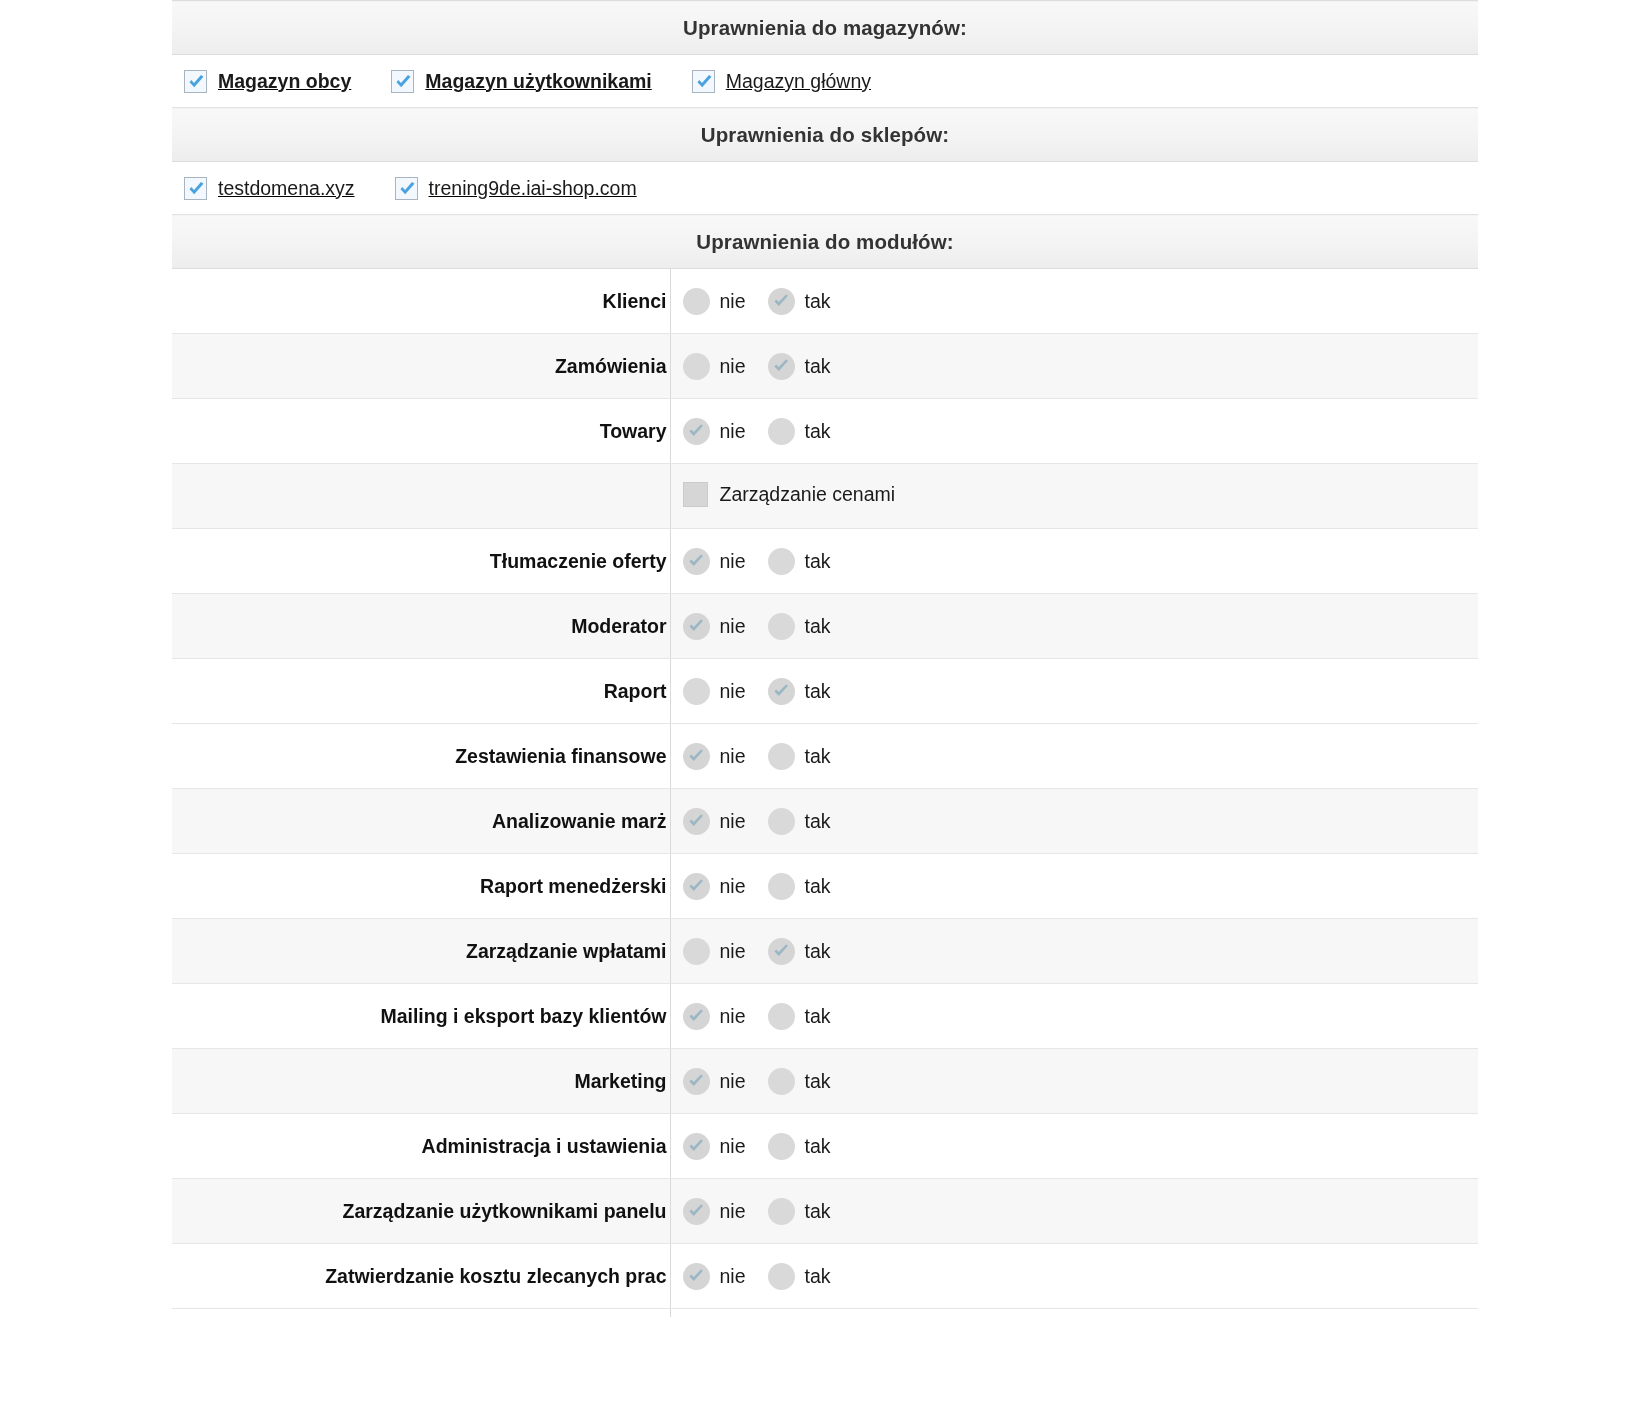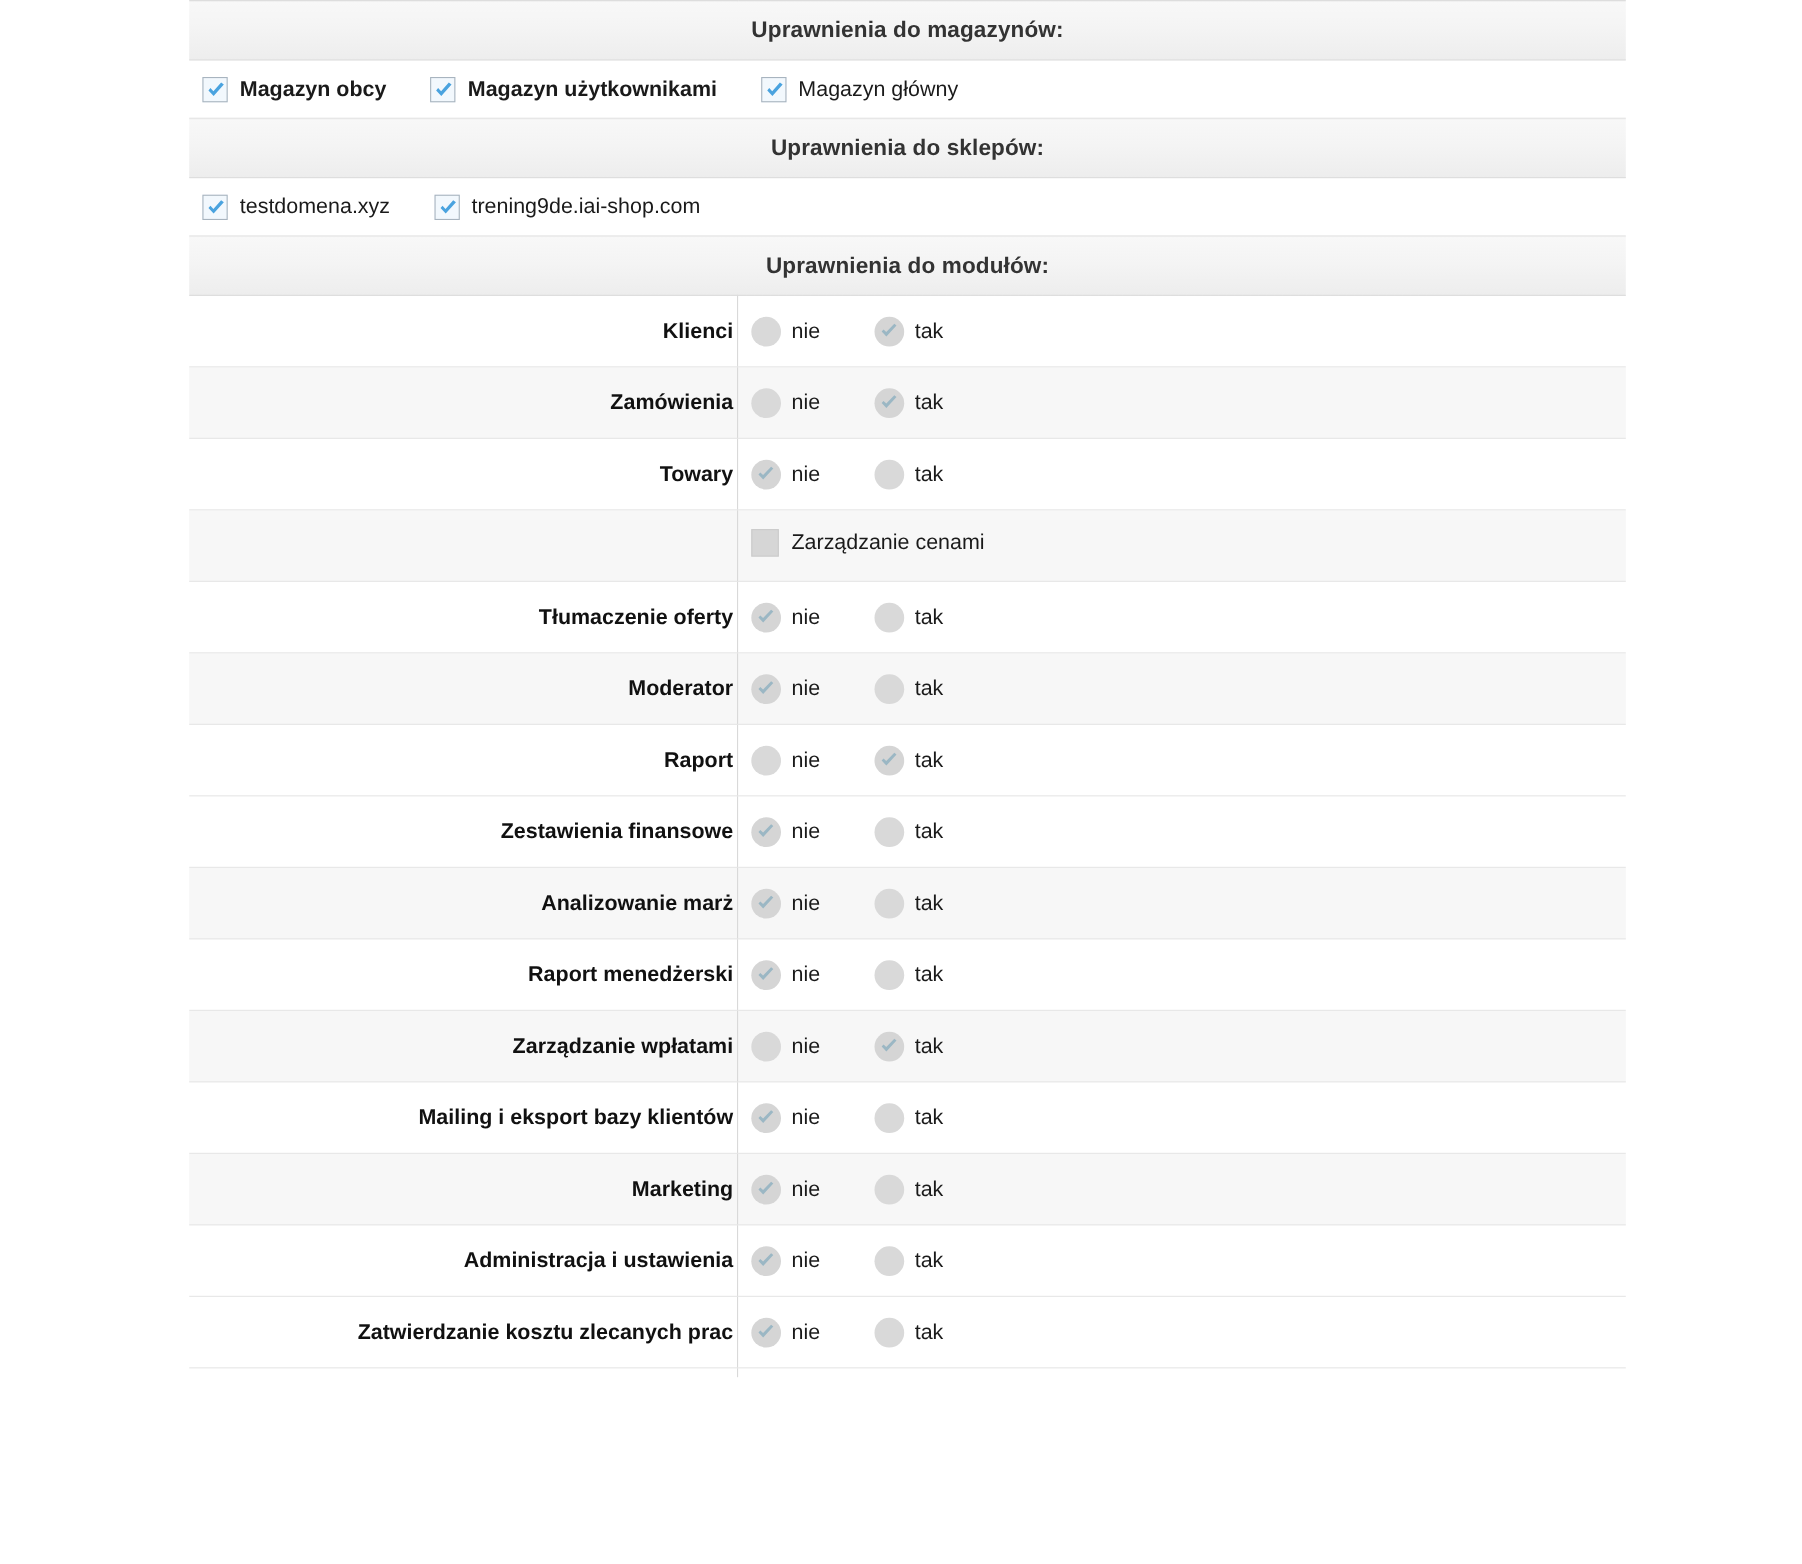--- a/index.html
+++ b/index.html
@@ -71,20 +71,21 @@
     display: flex;
     align-items: center;
     gap: 0;
   }
 
   .cb-item {
     display: inline-flex;
     align-items: center;
     margin-right: 40px;
     cursor: default;
+    text-decoration: underline;
   }
   .cb-item:last-child { margin-right: 0; }
 
   
   .cbx {
     width: 23px;
     height: 23px;
     box-sizing: border-box;
     border: 1px solid #a8b4bf;
     background: #f2f8fd;
@@ -118,21 +119,20 @@
     padding-left: 12px;
     border-bottom: 1px solid #e6e6e6;
   }
 
   tr.row-white > td { background: #ffffff; }
   tr.row-alt   > td { background: #f7f7f7; }
 
   .radio-group {
     display: flex;
     align-items: center;
-    gap: 27px;
   }
   .radio-item {
     display: inline-flex;
     align-items: center;
     margin-right: 22px;
     cursor: default;
   }
   .radio-circle {
     width: 27px;
     height: 27px;
@@ -497,20 +497,39 @@
                 </span>
                 <span class="radio-label">nie</span>
               </label>
               <label class="radio-item">
                 <span class="radio-circle"></span>
                 <span class="radio-label">tak</span>
               </label>
             </div>
           </td>
         </tr>
+        <tr class="module-row row-alt">
+          <td class="label-cell">Zarządzanie użytkownikami panelu</td>
+          <td class="control-cell">
+            <div class="radio-group">
+              <label class="radio-item">
+                <span class="radio-circle on">
+                  <svg width="19" height="18" viewBox="0 0 19 18">
+                    <path d="M2.5 8.4 L6.8 13.0 L16.0 2.8 L14.0 1.4 L6.7 8.9 L4.2 6.5 Z" fill="#9bb7c4"></path>
+                  </svg>
+                </span>
+                <span class="radio-label">nie</span>
+              </label>
+              <label class="radio-item">
+                <span class="radio-circle"></span>
+                <span class="radio-label">tak</span>
+              </label>
+            </div>
+          </td>
+        </tr>
         <tr class="module-row row-white">
           <td class="label-cell">Zatwierdzanie kosztu zlecanych prac</td>
           <td class="control-cell">
             <div class="radio-group">
               <label class="radio-item">
                 <span class="radio-circle on">
                   <svg width="19" height="18" viewBox="0 0 19 18">
                     <path d="M2.5 8.4 L6.8 13.0 L16.0 2.8 L14.0 1.4 L6.7 8.9 L4.2 6.5 Z" fill="#9bb7c4"></path>
                   </svg>
                 </span>

